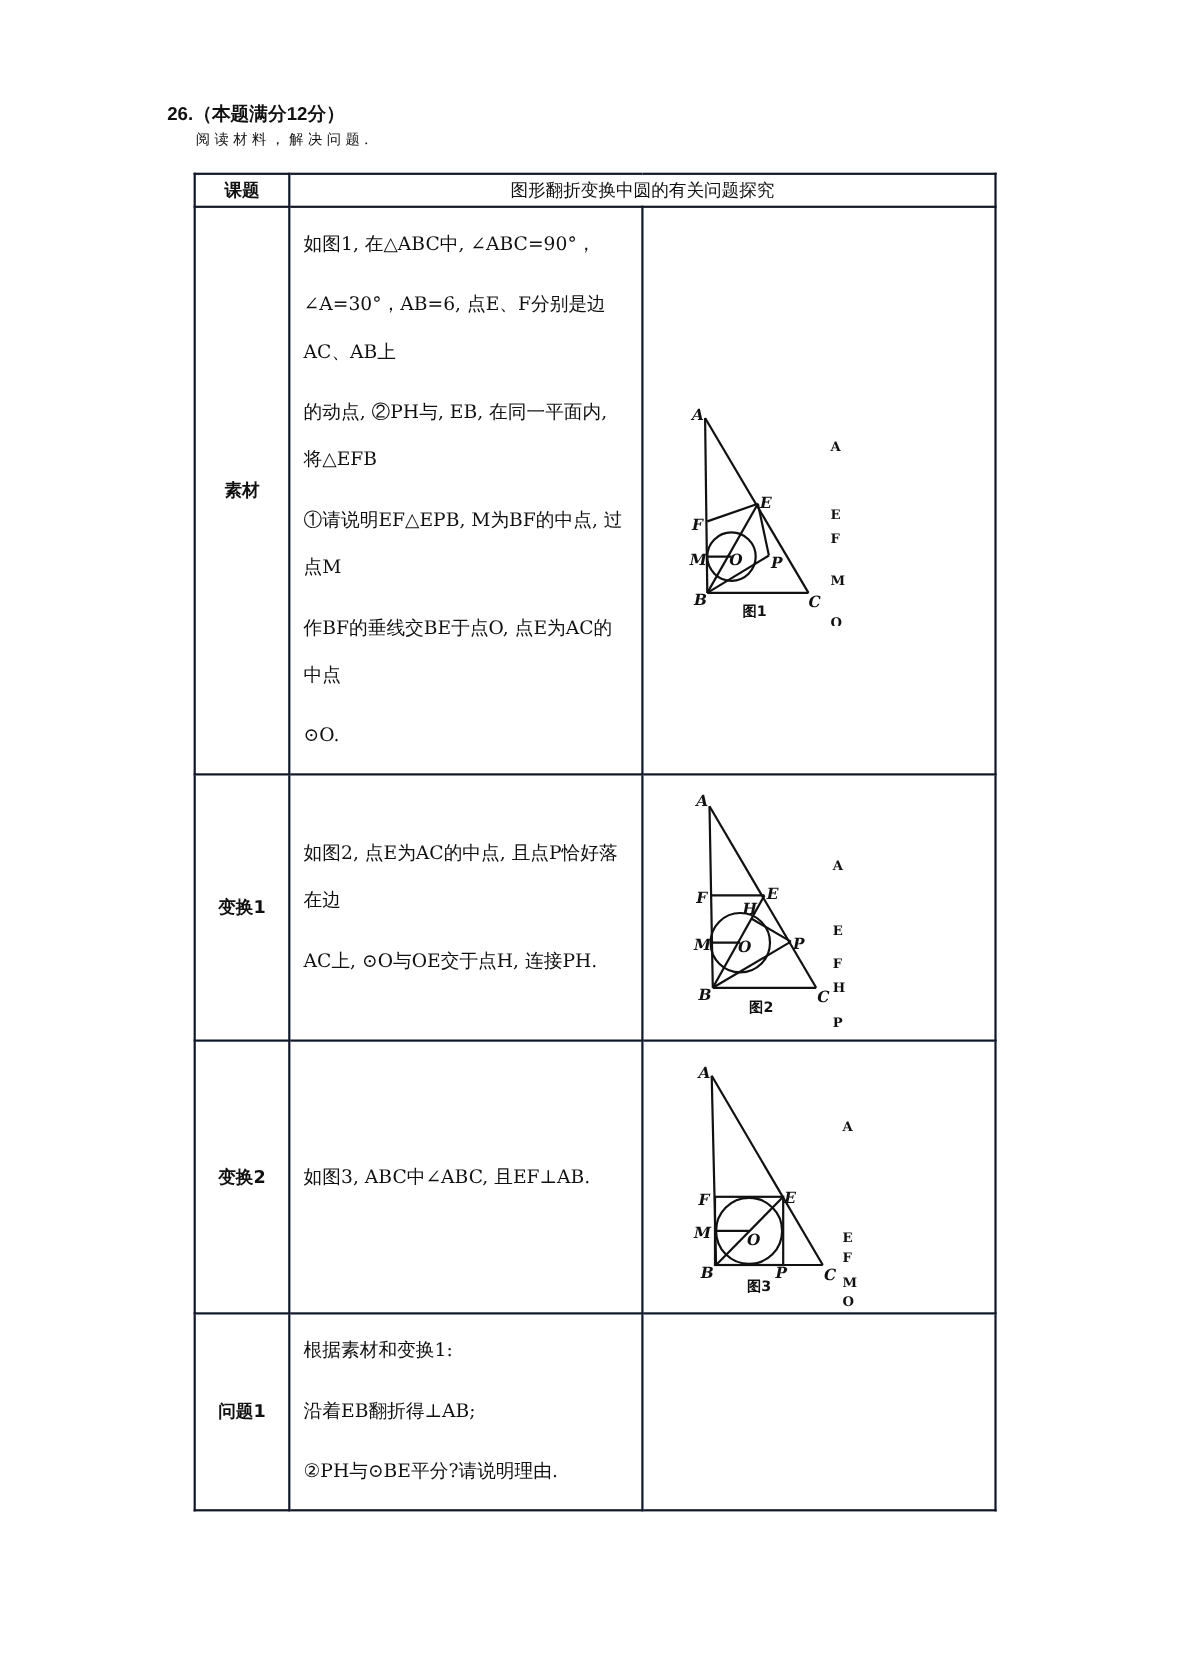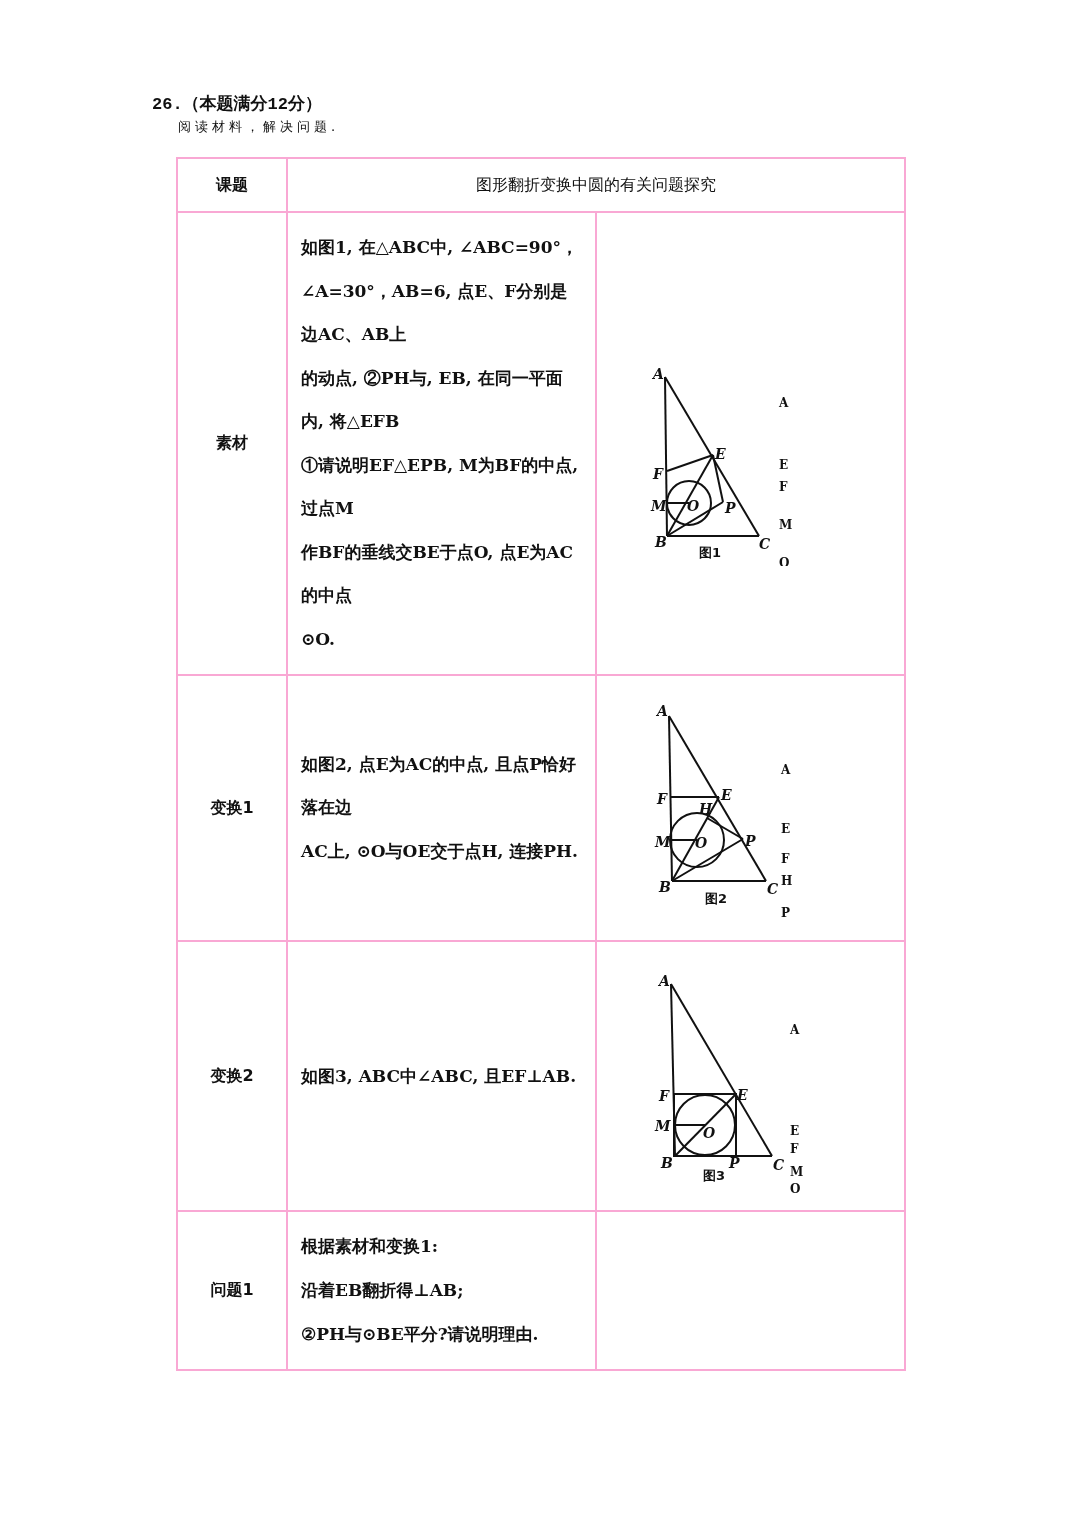--- a/index.html
+++ b/index.html
@@ -1,28 +1,28 @@
 <!DOCTYPE html>
 <html><head>
 <meta charset="utf-8">
 <style>
   html, body { margin: 0; padding: 0; background: #ffffff; }
   body { width: 1080px; height: 1527px; position: relative; overflow: hidden;
          font-family: "DejaVu Serif", serif; color: #111; }
-  .q-head { position: absolute; left: 152px; top: 92px; font-size: 17px; font-weight: bold; font-family: Liberation Mono, monospace; }
+  .q-head { position: absolute; left: 152px; top: 92px; font-size: 17px; font-weight: bold; font-family: Liberation Sans, sans-serif; }
   .q-sub { position: absolute; left: 178px; top: 118px; font-size: 13px; letter-spacing: 4px; }
   table.main { position: absolute; left: 176px; top: 157px; width: 730px; border-collapse: collapse; table-layout: fixed; }
-  table.main td { border: 2px solid #f9a8d4; vertical-align: middle; padding: 12px; }
+  table.main td { border: 2px solid #0f172a; vertical-align: middle; padding: 0; }
   .c1 { width: 84px; text-align: center; font-weight: bold; font-size: 16px; font-family: "DejaVu Sans", sans-serif; }
   .c2 { width: 366px; }
   .c3 { width: 274px; }
   .hdr td { height: 28px; }
   .hdr .title { text-align: center; font-weight: normal; font-size: 16px; font-family: "DejaVu Sans", sans-serif; }
   .txt { font-size: 17px; line-height: 43px; padding-left: 2px; }
-  .txt p { margin: 1px; font-weight: bold; }
+  .txt p { margin: 12px; }
   .fig { position: relative; }
   .fig svg { display: block; }
   .lbl { font-family: "DejaVu Serif", serif; font-style: italic; font-weight: bold; font-size: 14px; fill: #111; }
   .side { font-family: "DejaVu Serif", serif; font-weight: bold; font-size: 12px; fill: #111; }
   .cap { font-family: "DejaVu Sans", sans-serif; font-weight: bold; font-size: 13px; fill: #111; }
 </style>
 </head>
 <body>
 
 <div class="q-head">26.（本题满分12分）</div>

